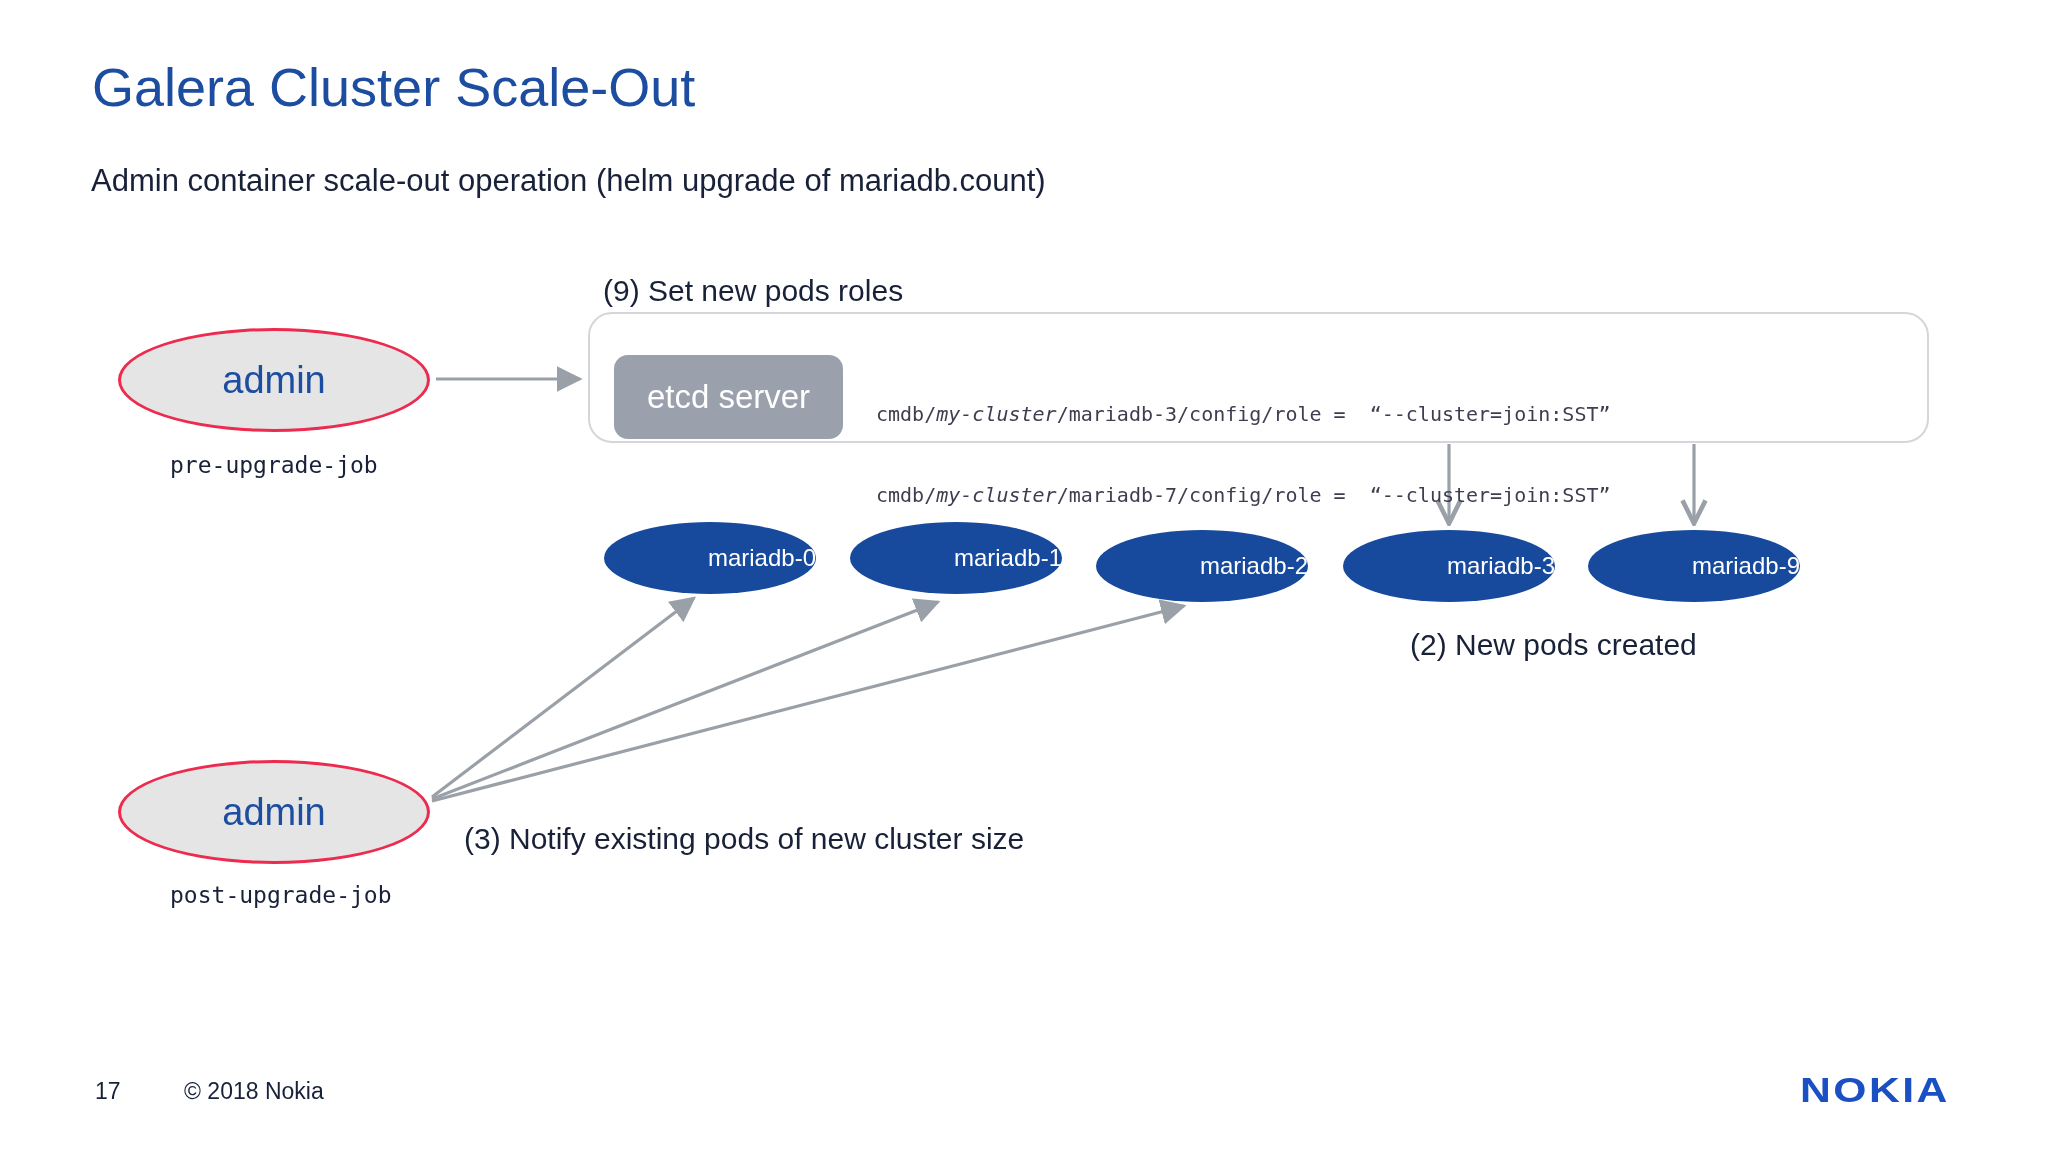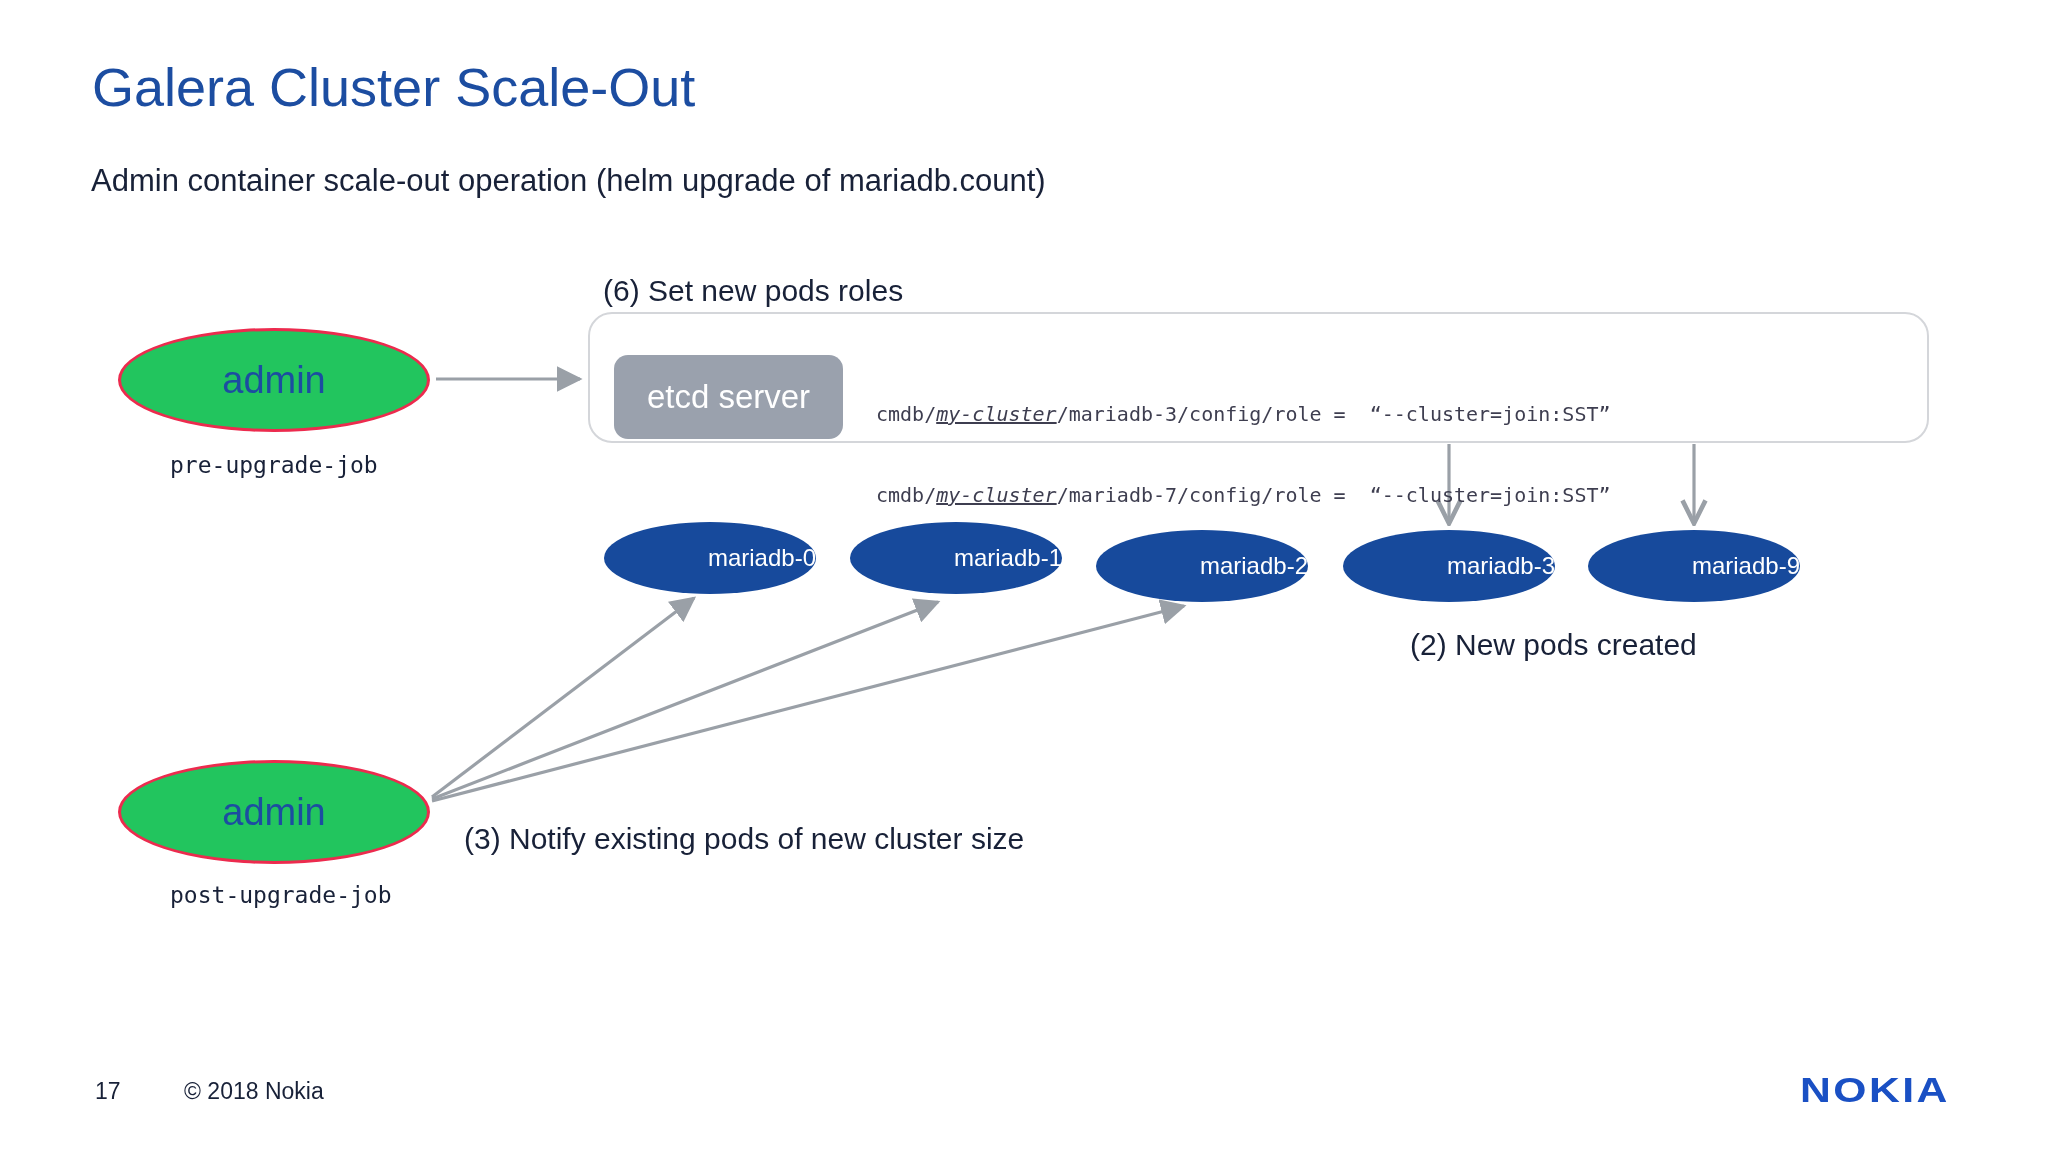--- a/index.html
+++ b/index.html
@@ -27,21 +27,21 @@
     color:var(--text-dark);
     white-space:nowrap;
   }
   .step1{left:603px;top:274px;}
   .step2{left:1410px;top:628px;}
   .step3{left:464px;top:822px;}
   .admin-ellipse{
     width:312px;height:104px;
     border:3.5px solid var(--admin-red);
     border-radius:50%;
-    background:#22c55e;
+    background:#e5e5e5;
     display:flex;align-items:center;justify-content:center;
     box-sizing:border-box;
   }
   .admin-ellipse .admin-label{
     font-size:38px;color:var(--title-blue);
   }
   .admin-pre{left:118px;top:328px;}
   .admin-post{left:118px;top:760px;}
   .mono-caption{
     font-family:"DejaVu Sans Mono","Liberation Mono",monospace;
@@ -68,21 +68,21 @@
   .etcd-box .etcd-label{
     font-size:33px;color:#fff;
   }
   .code-block{
     left:876px;top:347px;
     font-family:"DejaVu Sans Mono","Liberation Mono",monospace;
     font-size:20px;line-height:27px;
     color:var(--code-gray);
     white-space:pre;
   }
-  .code-block em{font-style:italic;text-decoration:underline;}
+  .code-block em{font-style:italic;}
   .pod{
     width:212px;height:72px;
     background:var(--pod-navy);
     border-radius:50%;
     display:flex;align-items:center;justify-content:flex-end;
   }
   .pod .pod-label{font-size:24px;color:var(--pod-text);}
   .pod-0{left:604px;top:522px;}
   .pod-1{left:850px;top:522px;}
   .pod-2{left:1096px;top:530px;}
@@ -132,21 +132,21 @@
     <line class="arrow-line" x1="1449" y1="444" x2="1449" y2="522" marker-end="url(#head-open)"></line>
     <line class="arrow-line" x1="1694" y1="444" x2="1694" y2="522" marker-end="url(#head-open)"></line>
     <line class="arrow-line" x1="432" y1="797" x2="694" y2="598" marker-end="url(#head-solid)"></line>
     <line class="arrow-line" x1="432" y1="799" x2="938" y2="602" marker-end="url(#head-solid)"></line>
     <line class="arrow-line" x1="432" y1="801" x2="1184" y2="606" marker-end="url(#head-solid)"></line>
   </svg>
 
   <div class="abs slide-subtitle">Admin container scale-out operation (helm upgrade of mariadb.count)</div>
   <div class="abs slide-title">Galera Cluster Scale-Out</div>
 
-  <div class="abs step-label step1">(6) Set new pods roles</div>
+  <div class="abs step-label step1">(9) Set new pods roles</div>
 
   <div class="abs outer-rect"></div>
   <div class="abs etcd-box">
     <span class="etcd-label">etcd server</span>
   </div>
   <div class="abs code-block">
     <div><span>cmdb/</span><em>my-cluster</em><span>/mariadb-3/config/role =  “--cluster=join:SST”</span></div>
     <div><span>cmdb/</span><em>my-cluster</em><span>/mariadb-7/config/role =  “--cluster=join:SST”</span></div>
   </div>
 

